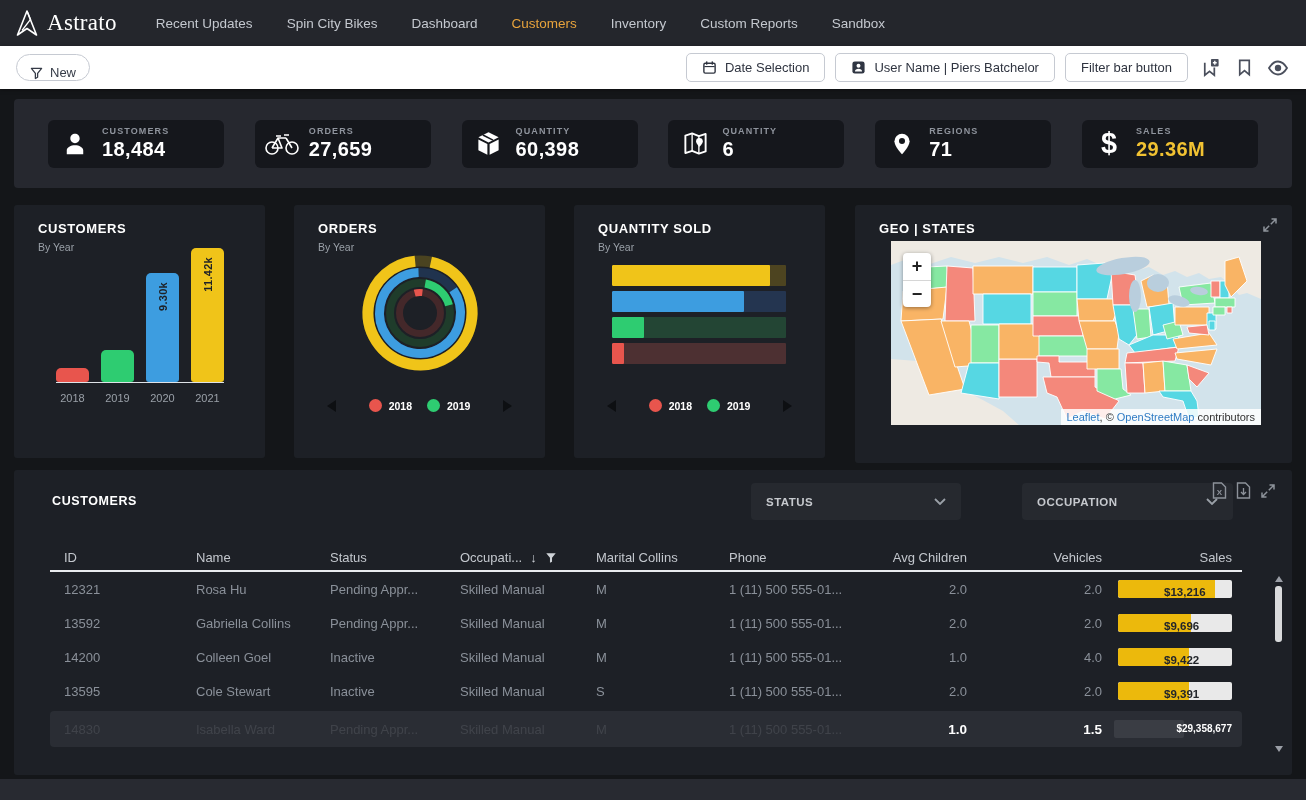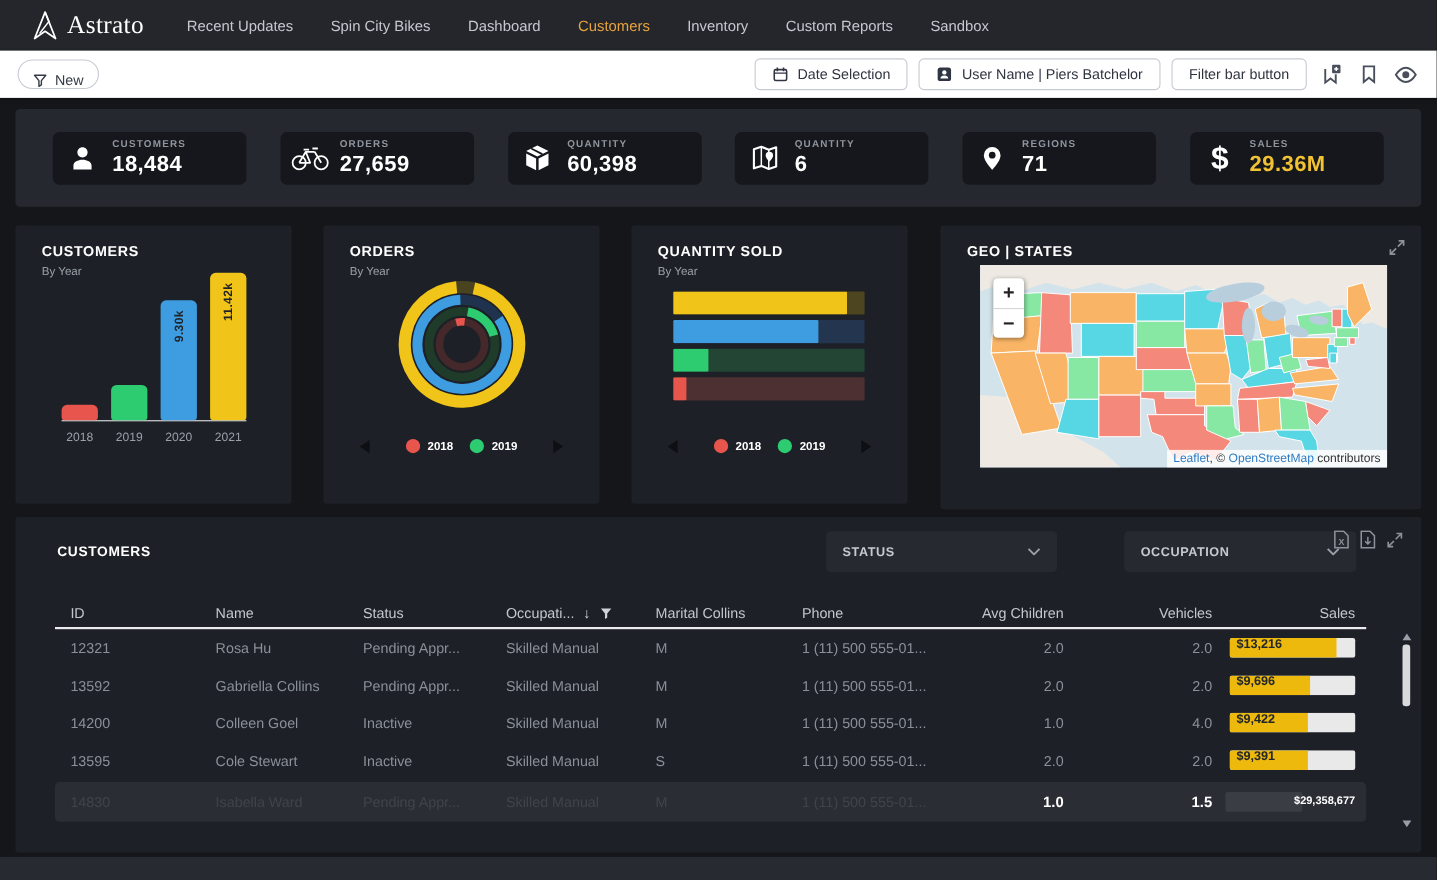--- a/index.html
+++ b/index.html
@@ -1,21 +1,21 @@
 <!DOCTYPE html>
 <html style="--map0: #f9b465; --map1: #f4887b; --map2: #86e8a2; --map3: #56d7e3;"><head>
 <meta charset="utf-8">
 <style>
   * { box-sizing: border-box; }
   html,body { margin:0; padding:0; width:1306px; height:800px; overflow:hidden;
     background:#141619; font-family:"Liberation Sans", sans-serif; }
 
   
   .nav { position:absolute; left:0; top:0; width:1306px; height:46px; background:#24262c;
-    display:flex; align-items:center; padding:0 28px; }
+    display:flex; align-items:center; padding:0 14px; }
   .logo { display:flex; align-items:center; gap:7px; margin-right:22px; }
   .logo-text { font-family:"Liberation Serif", serif; font-size:23px; color:#fff; letter-spacing:.3px; }
   .nav-item { color:#c4c8cf; font-size:13.5px; padding:0 17px; cursor:pointer; white-space:nowrap; }
   .nav-item.active { color:#e8a33c; }
 
   
   .toolbar { position:absolute; left:0; top:46px; width:1306px; height:43px; background:#fff;
     display:flex; align-items:center; padding:0 16px; box-shadow:0 1px 4px rgba(0,0,0,.35); z-index:5; }
   .pill { border:1px solid #c6cad2; border-radius:14px; height:27px; display:flex; align-items:flex-end;
     gap:7px; padding:0 13px; font-size:13px; color:#353b47; background:#fff; cursor:pointer; }
@@ -94,21 +94,21 @@
 
   .grid-table { position:absolute; left:36px; top:75px; }
   .grow { display:grid; grid-template-columns:132px 134px 130px 136px 133px 152px 100px 135px 140px; align-items:center; }
   .gcell { padding-left:14px; font-size:13px; color:#8a9099; overflow:hidden; white-space:nowrap; text-overflow:ellipsis; }
   .ghead { height:27px; border-bottom:2px solid #e9ebee; }
   .ghead .gcell { color:#c3c7cd; }
   .num { text-align:right; padding-left:0; padding-right:0; }
   .drow { height:34px; }
   .sales-cell { display:flex; justify-content:flex-end; align-items:center; padding-right:10px; }
   .sales-bar { width:114px; height:18px; background:#e9e9e9; border-radius:2px; overflow:hidden; }
-  .sales-fill { height:100%; background:#ecb90c; border-radius:2px 0 0 2px; display:flex; align-items:flex-start; }
+  .sales-fill { height:100%; background:#ecb90c; border-radius:2px 0 0 2px; display:flex; align-items:flex-end;padding-left:40px; }
   .sales-fill span { color:#23262b; font-size:11.5px; font-weight:bold; padding-left:6px; white-space:nowrap; }
 
   .totals-row { position:relative; height:36px; margin-top:3px; background:#2a2d34; border-radius:4px; }
   .totals-faint { position:absolute; inset:0; opacity:.16; }
   .totals-faint .gcell { color:#aeb3ba; }
   .totals-bold { position:absolute; inset:0; }
   .totals-bold .gcell { color:#fff; font-weight:bold; font-size:13.5px; }
   .totals-sales { position:relative; height:36px; }
   .totals-dimbar { position:absolute; left:12px; top:9px; width:70px; height:18px; background:#5a5d63;
     opacity:.35; border-radius:2px; }

